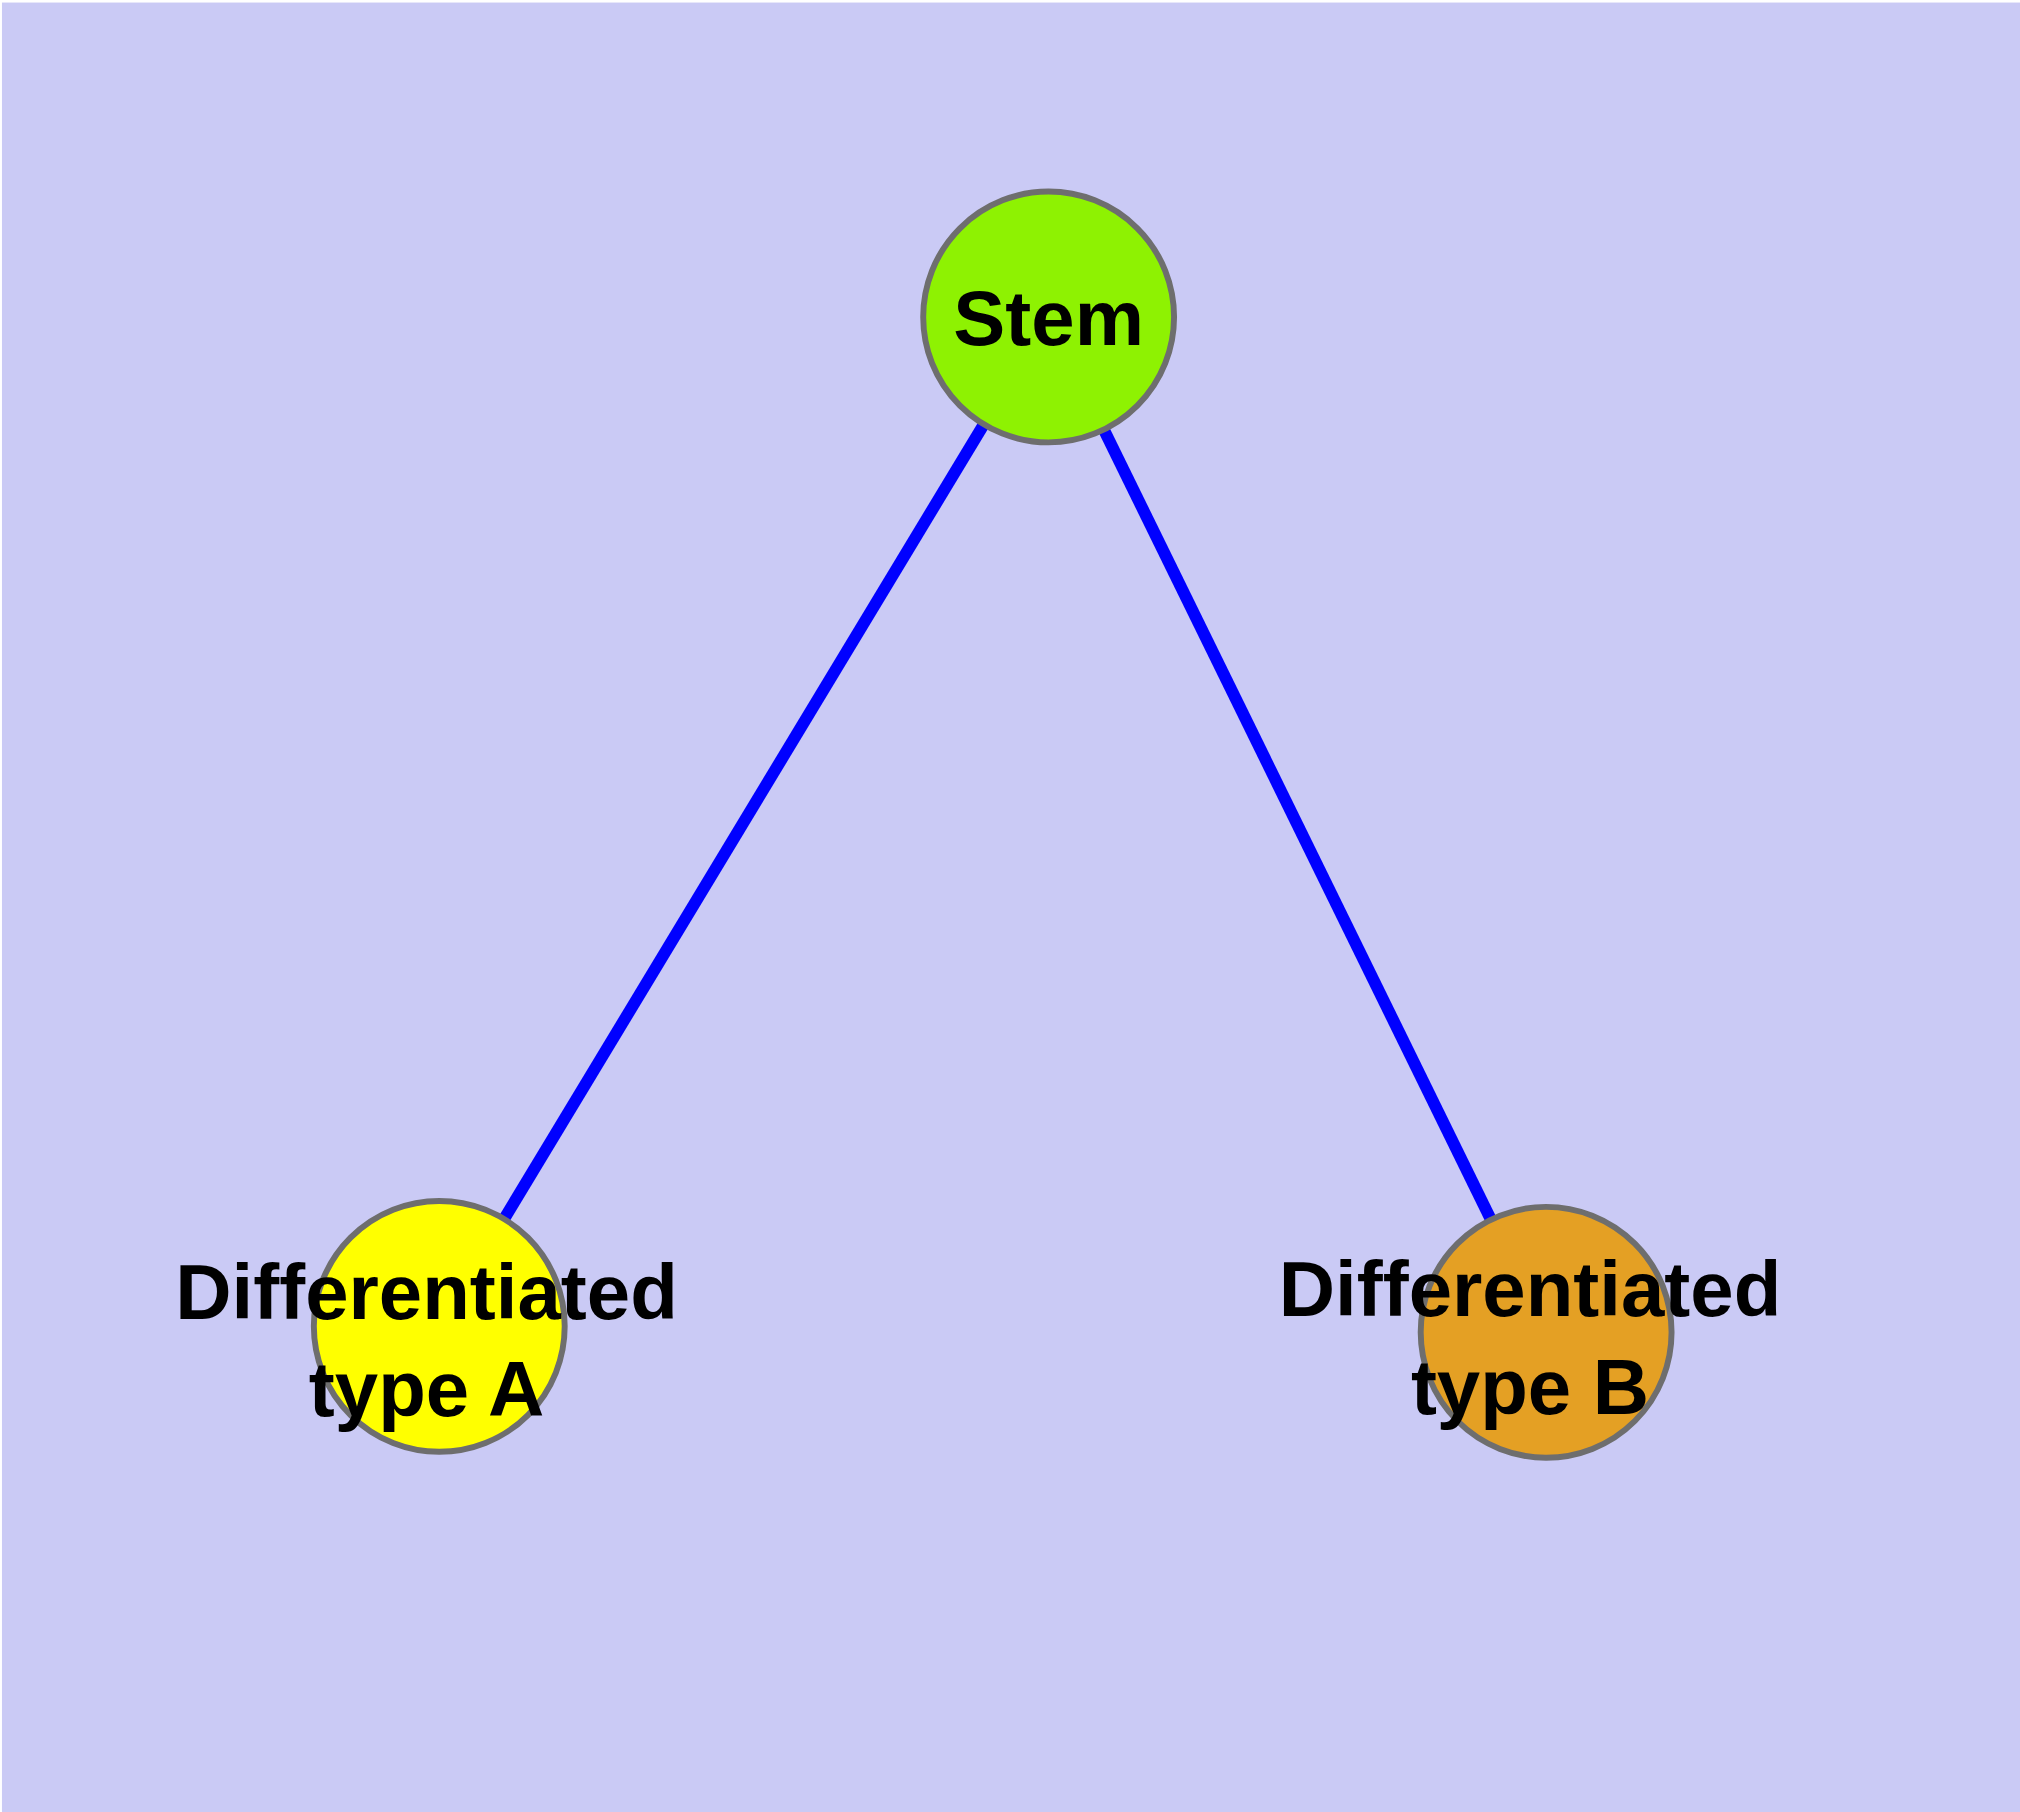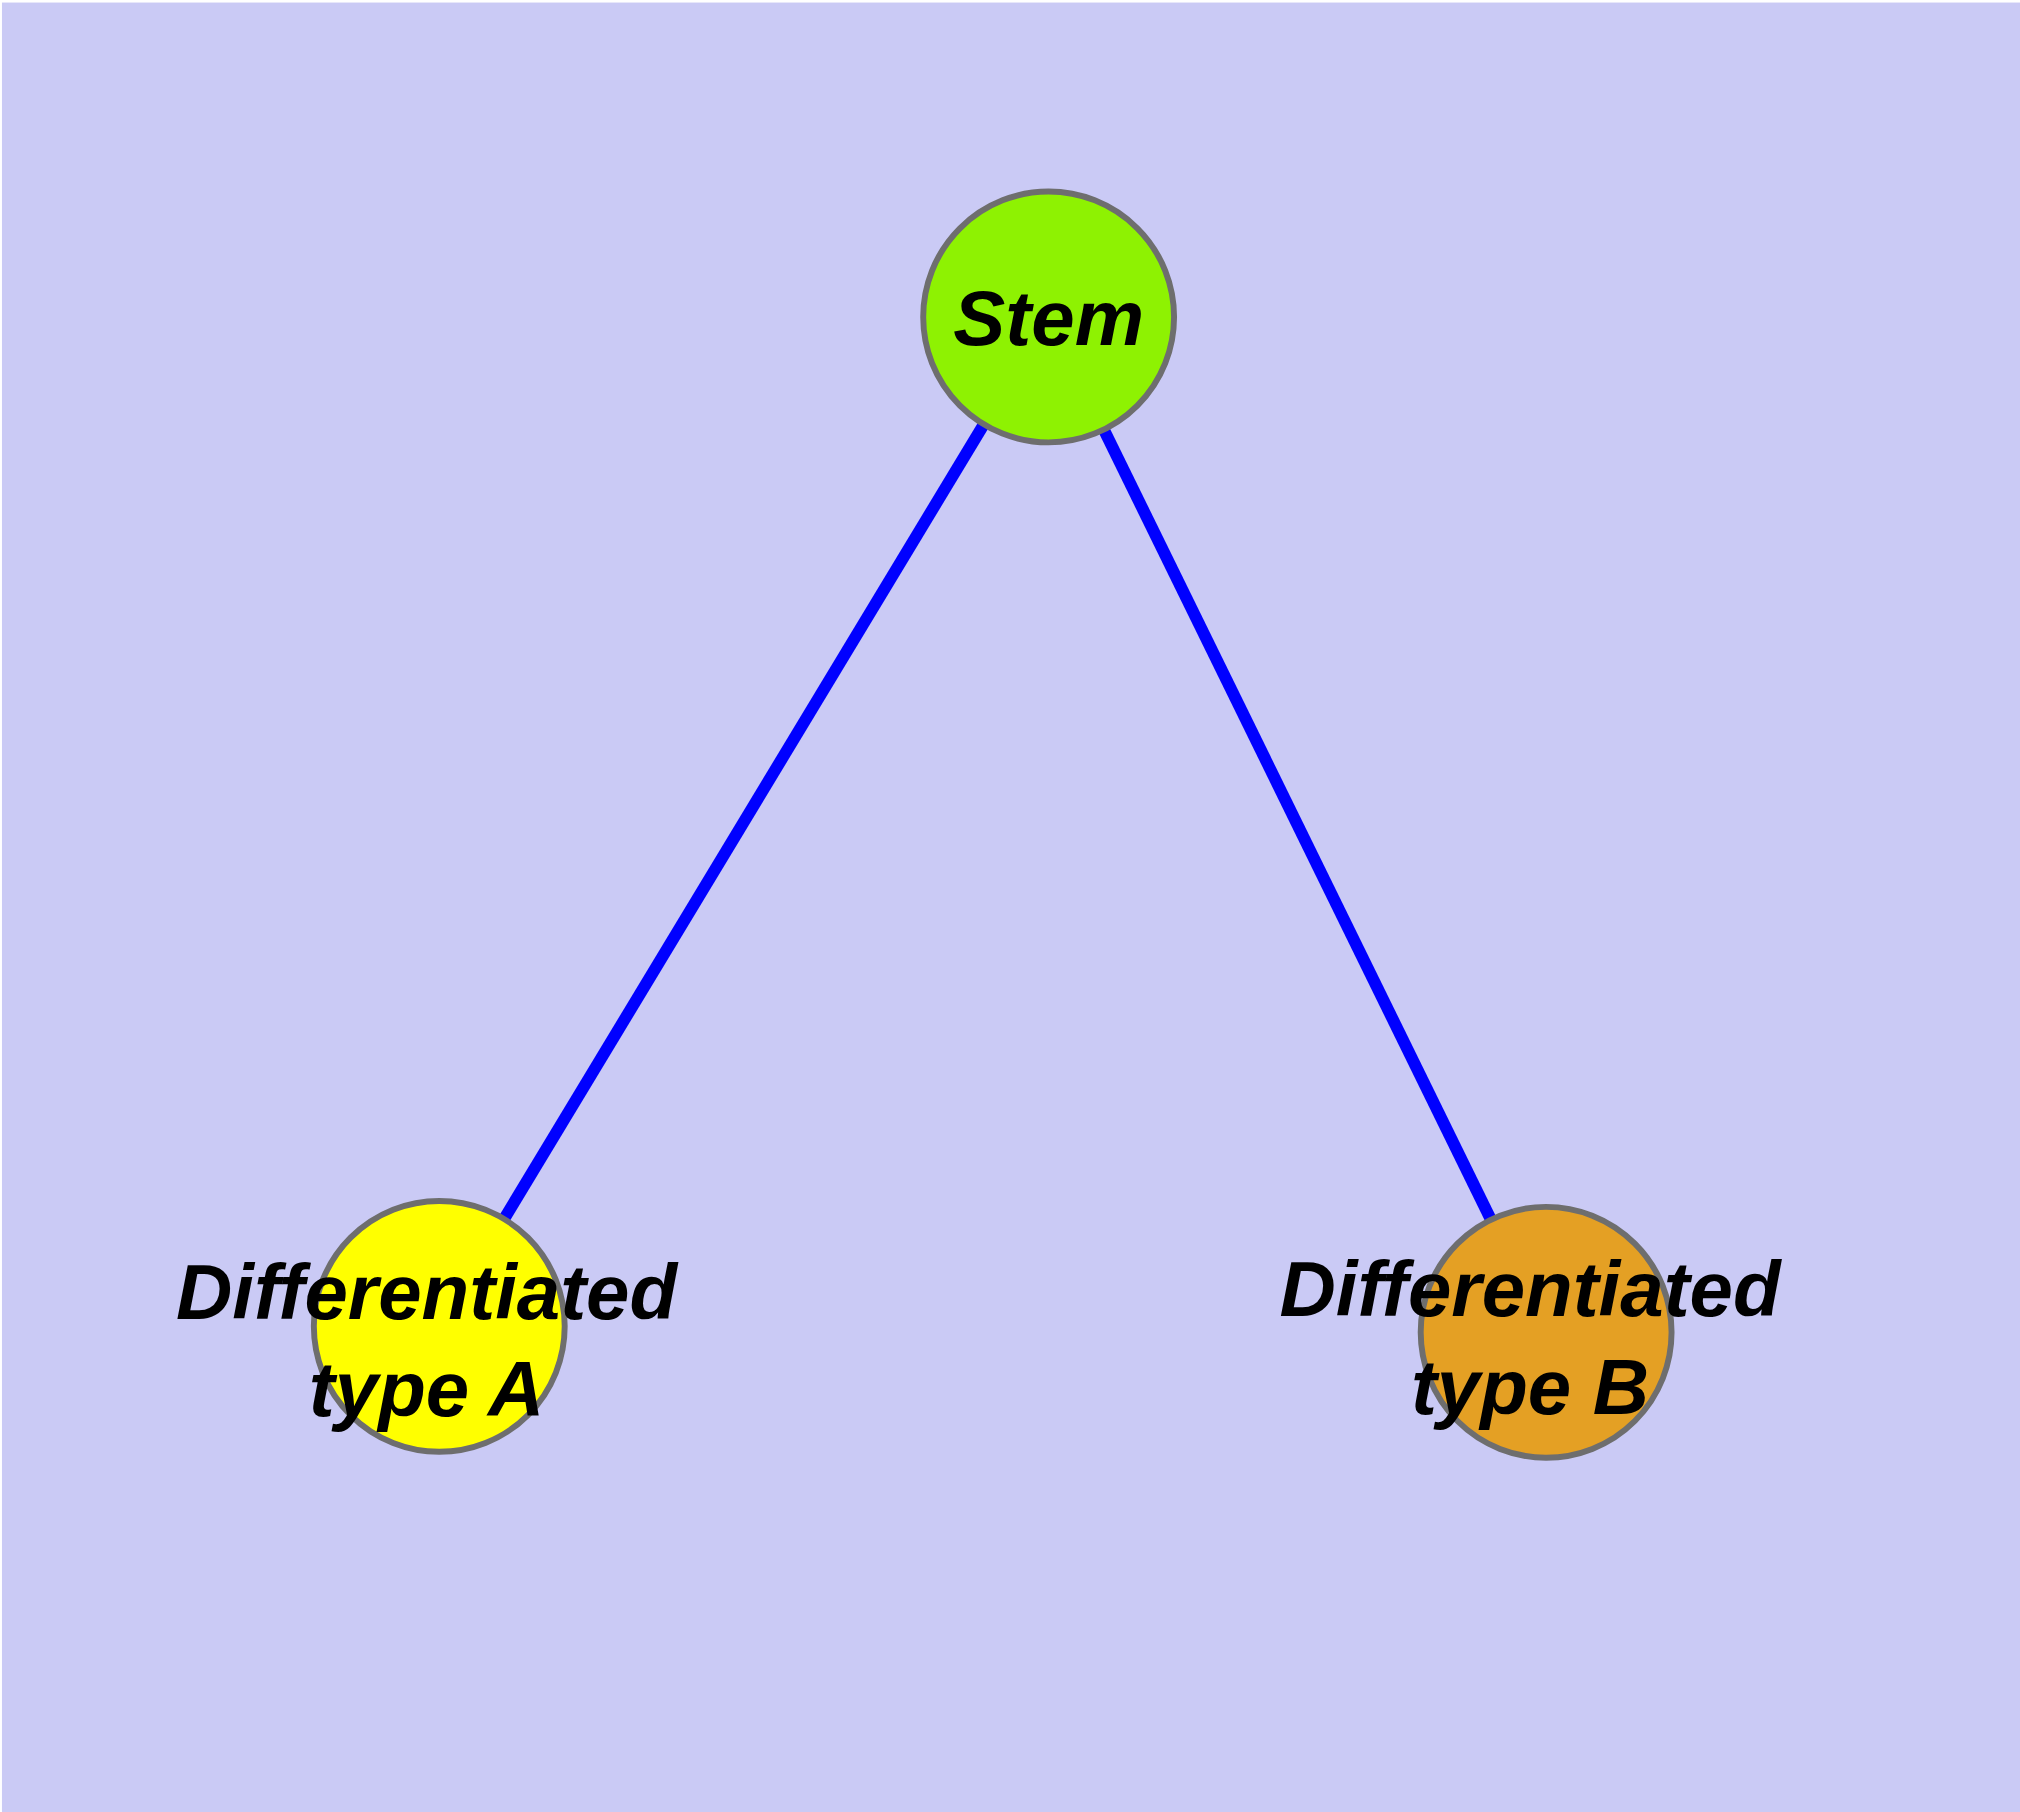--- a/index.html
+++ b/index.html
@@ -9,21 +9,20 @@
     width: 2021px;
     height: 1812px;
     overflow: hidden;
   }
   .stage {
     position: absolute;
     left: 0;
     top: 0;
     width: 1666px;
     height: 1812px;
-    font-style: italic;
   }
   svg { display: block; }
   .node-label {
     font-family: "Liberation Sans", sans-serif;
     font-weight: bold;
     font-size: 92px;
     text-anchor: middle;
   }
   .edge {
     fill: none;

